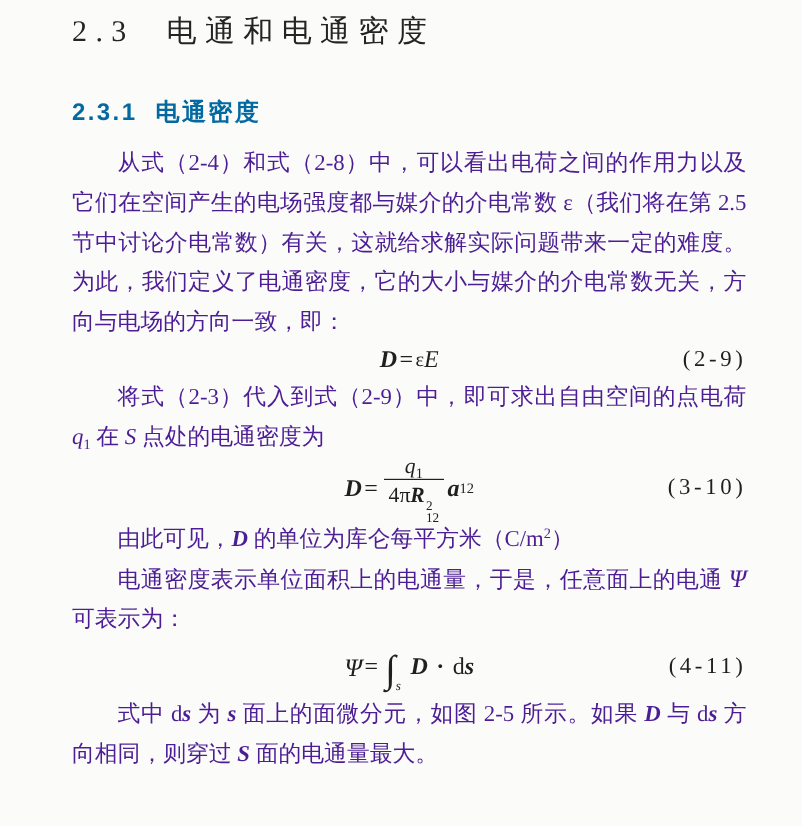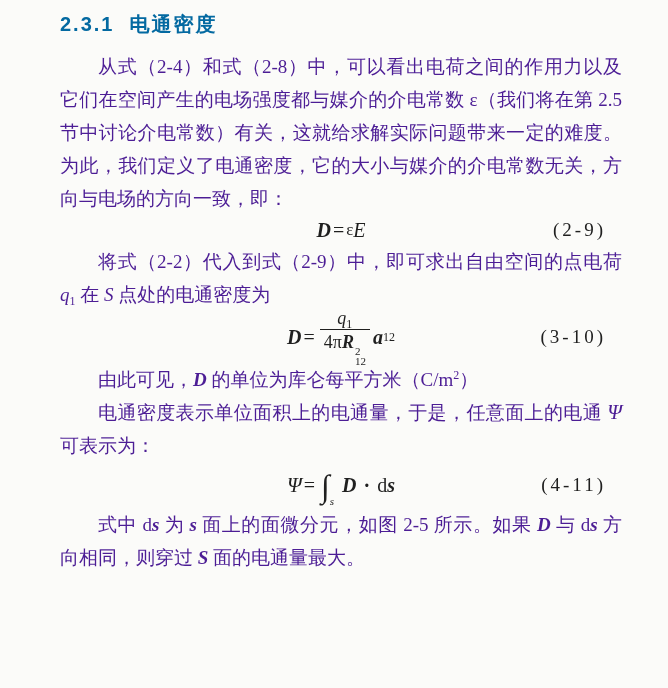--- a/index.html
+++ b/index.html
@@ -38,21 +38,21 @@
     position:relative; display:flex; justify-content:center; align-items:center;
     font-size:20px; color:#1f1f1f;
   }
   .eq9  { height:30px; }
   .eq10 { height:52px; }
   .eq11 { height:46px; }
   .eq-body { display:inline-flex; align-items:center; }
   .rel { margin:0 2px; }
   .eps { font-size:17px; }
   .eq-num {
-    position:absolute; right:16px; top:50%; transform:translateY(-50%);
+    position:absolute; right:0; top:50%; transform:translateY(-50%);
     font-size:19px; letter-spacing:3px;
   }
 
   .frac { display:inline-flex; flex-direction:column; align-items:center; margin:0 3px; }
   .frac-num { display:block; line-height:21px; font-size:18px; padding:0 6px; }
   .frac-den { display:block; line-height:24px; font-size:18px; padding:0 4px;
               border-top:1.5px solid #1f1f1f; }
   .stack { display:inline-flex; flex-direction:column; align-items:flex-start;
            font-size:11px; line-height:10px; vertical-align:-7px; margin-left:1px; }
   .st-sup, .st-sub { display:block; }
@@ -60,36 +60,37 @@
   .int { font-size:32px; font-weight:400; line-height:32px; margin:0 0 0 4px; position:relative; top:1px; }
   .int-sub { font-size:11px; font-style:italic; align-self:flex-end; position:relative; top:6px; margin-right:8px; }
   .mdot { margin:0 7px; font-weight:700; }
   .psi { font-size:21px; }
 </style>
 </head>
 <body>
 
 <div class="page">
 
+  <h1 class="chapter-title">2.3  电通和电通密度</h1>
 
   <h2 class="section-heading first">2.3.1  电通密度</h2>
 
   <p class="para indent">从式（2-4）和式（2-8）中，可以看出电荷之间的作用力以及它们在空间产生的电场强度都与媒介的介电常数 ε（我们将在第 2.5 节中讨论介电常数）有关，这就给求解实际问题带来一定的难度。为此，我们定义了电通密度，它的大小与媒介的介电常数无关，方向与电场的方向一致，即：</p>
 
   <div class="eq-row eq9">
     <span class="eq-body">
         <span class="vec">D</span>
         <span class="rel">=</span>
         <span class="eps">ε</span>
         <span class="var">E</span>
       </span>
     <span class="eq-num">(2-9)</span>
   </div>
 
-  <p class="para indent"><span>将式（2-2）代入到式（2-9）中，即可求出自由空间的点电荷 </span><span class="var">q</span><sub>1</sub><span> 在 </span><span class="var">S</span><span> 点处的电通密度为</span></p>
+  <p class="para indent"><span>将式（2-3）代入到式（2-9）中，即可求出自由空间的点电荷 </span><span class="var">q</span><sub>1</sub><span> 在 </span><span class="var">S</span><span> 点处的电通密度为</span></p>
 
   <div class="eq-row eq10">
     <span class="eq-body">
         <span class="vec">D</span>
         <span class="rel">=</span>
         <span class="frac">
           <span class="frac-num"><span class="var">q</span><sub>1</sub></span>
           <span class="frac-den"><span class="upright">4π</span><span class="vec">R</span><span class="stack">
               <span class="st-sup">2</span>
               <span class="st-sub">12</span>

